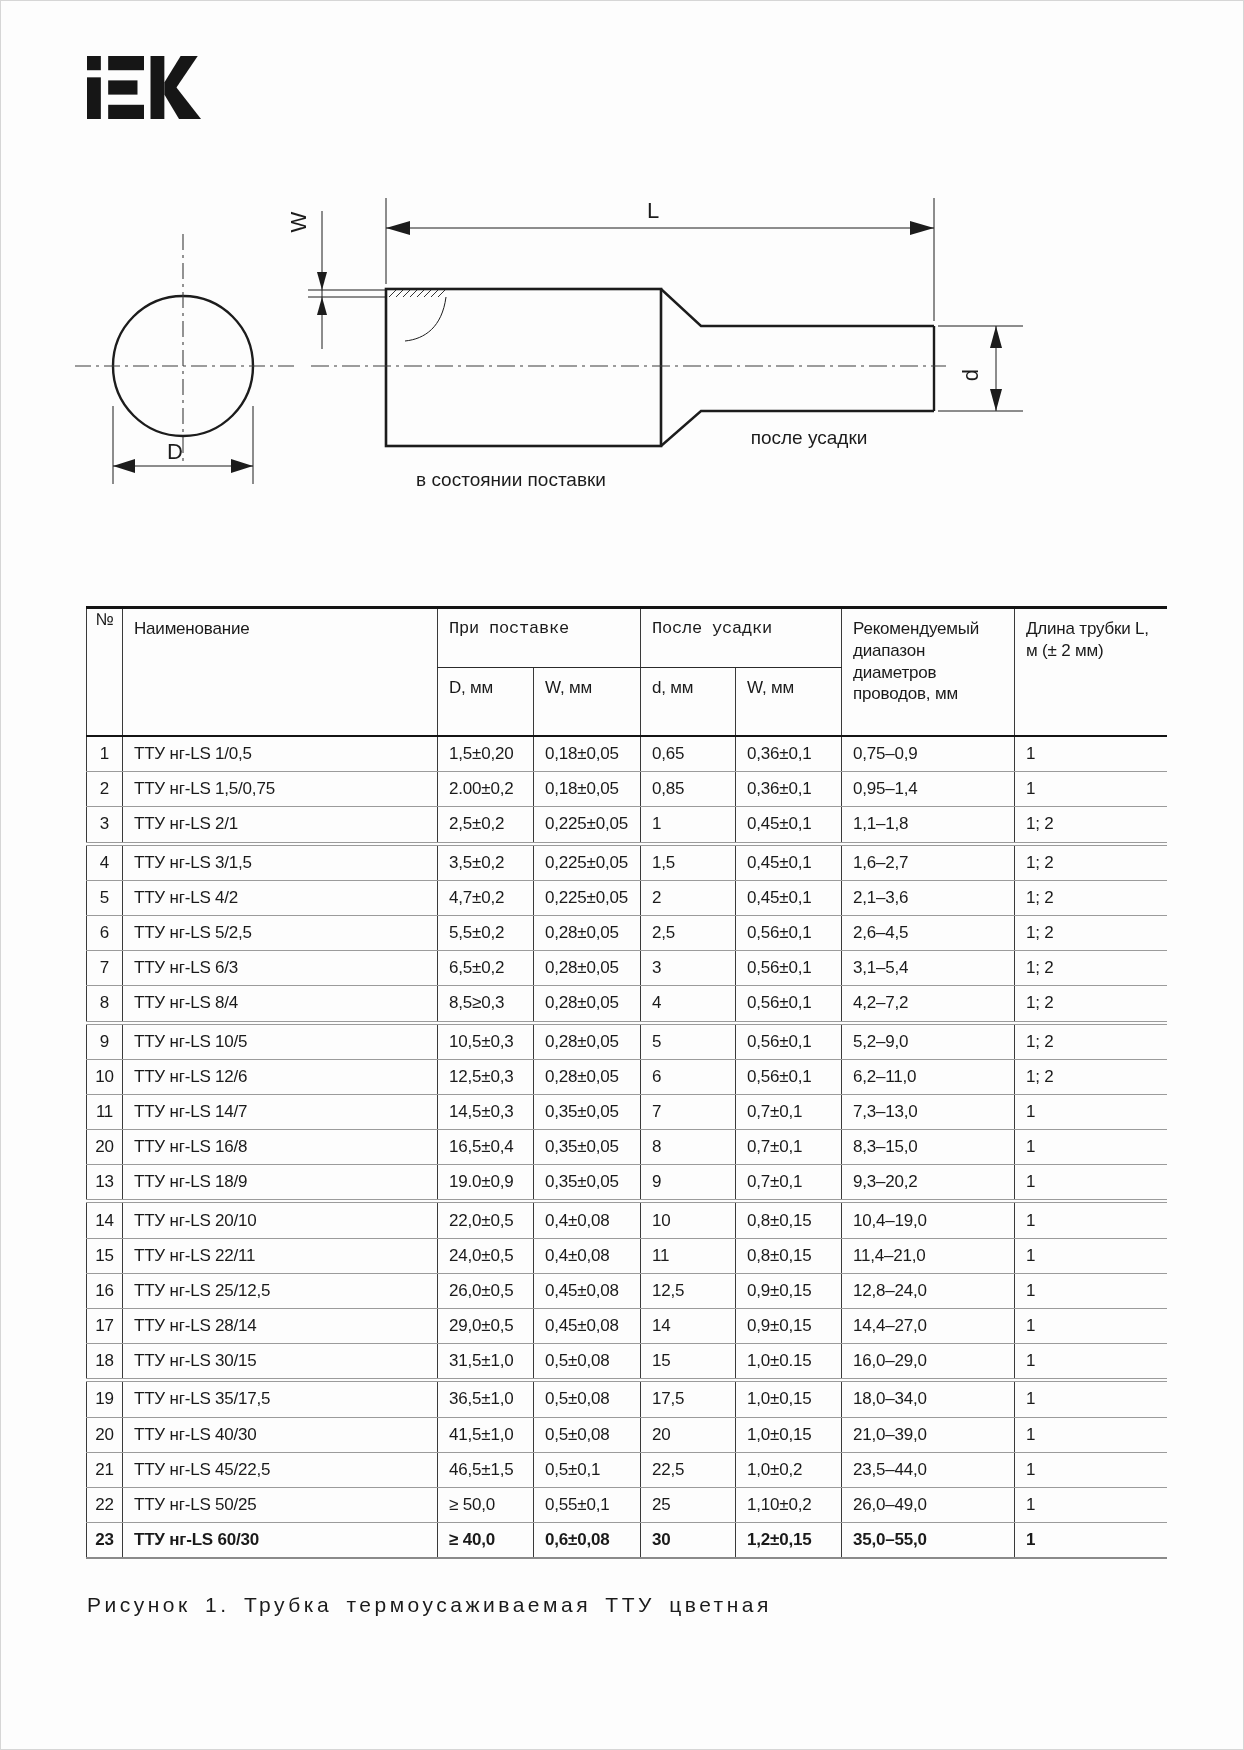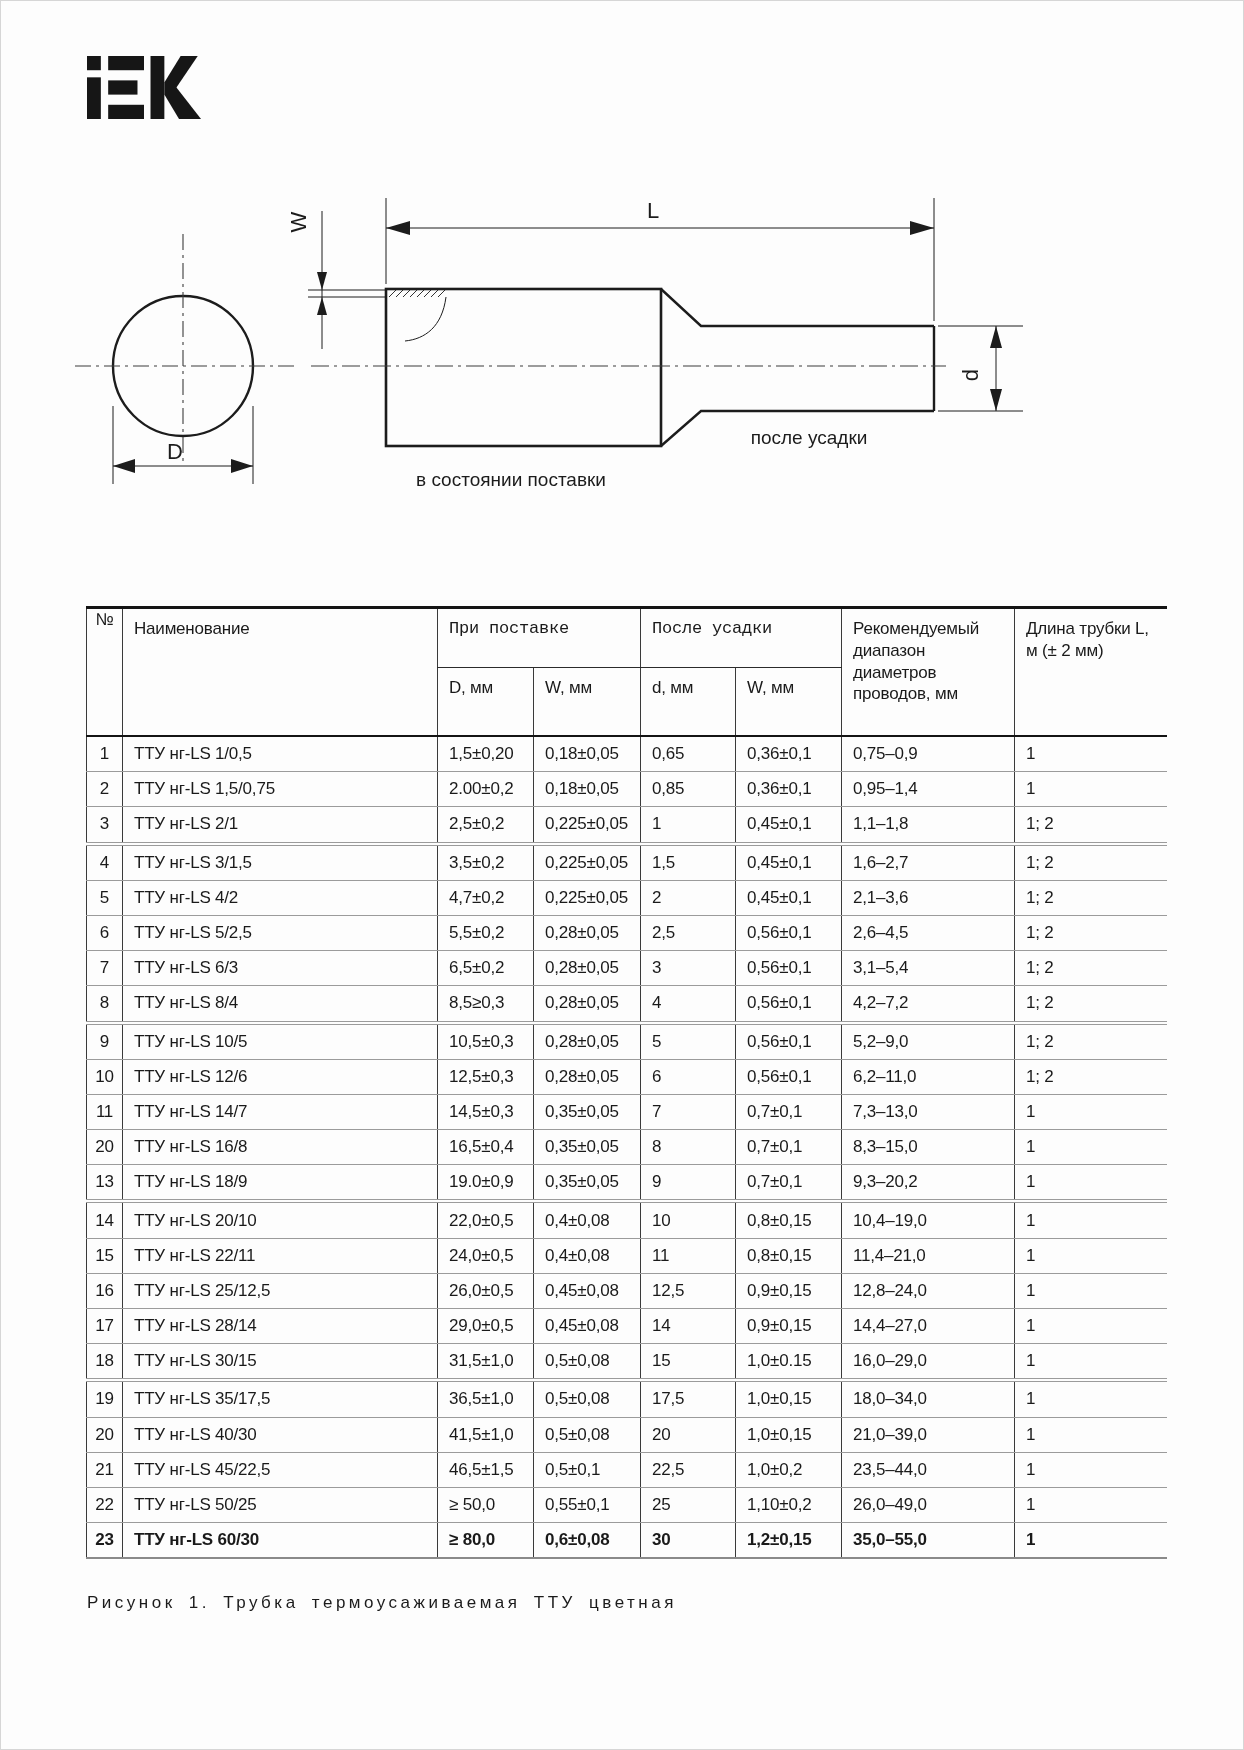--- a/index.html
+++ b/index.html
@@ -29,21 +29,21 @@
   .spec-table .c-num{text-align:center;padding:0 2px;}
   .spec-table col.col-num{width:36px;}
   .spec-table col.col-name{width:315px;}
   .spec-table col.col-sd{width:96px;}
   .spec-table col.col-sw{width:107px;}
   .spec-table col.col-hd{width:95px;}
   .spec-table col.col-hw{width:106px;}
   .spec-table col.col-range{width:173px;}
   .spec-table col.col-len{width:152px;}
   
-  .figure-caption{position:absolute;left:86px;top:1592px;font-size:17px;
+  .figure-caption{position:absolute;left:86px;top:1592px;font-size:21px;
                   letter-spacing:3.5px;word-spacing:5px;color:#1b1b1b;}
 </style>
 </head>
 <body>
 
 <div class="page">
 
   <svg class="logo" viewBox="0 0 140 62" preserveAspectRatio="none" aria-label="IEK">
     <g fill="#161616">
       <rect x="0" y="0" width="17" height="14"></rect>
@@ -373,21 +373,21 @@
       <td>≥ 50,0</td>
       <td>0,55±0,1</td>
       <td>25</td>
       <td>1,10±0,2</td>
       <td>26,0–49,0</td>
       <td>1</td>
     </tr>
         <tr>
       <td class="c-num">23</td>
       <td class="c-name">ТТУ нг-LS 60/30</td>
-      <td>≥ 80,0</td>
+      <td>≥ 40,0</td>
       <td>0,6±0,08</td>
       <td>30</td>
       <td>1,2±0,15</td>
       <td>35,0–55,0</td>
       <td>1</td>
     </tr>
       </tbody>
   </table>
 
   <div class="figure-caption">Рисунок 1. Трубка термоусаживаемая ТТУ цветная</div>

